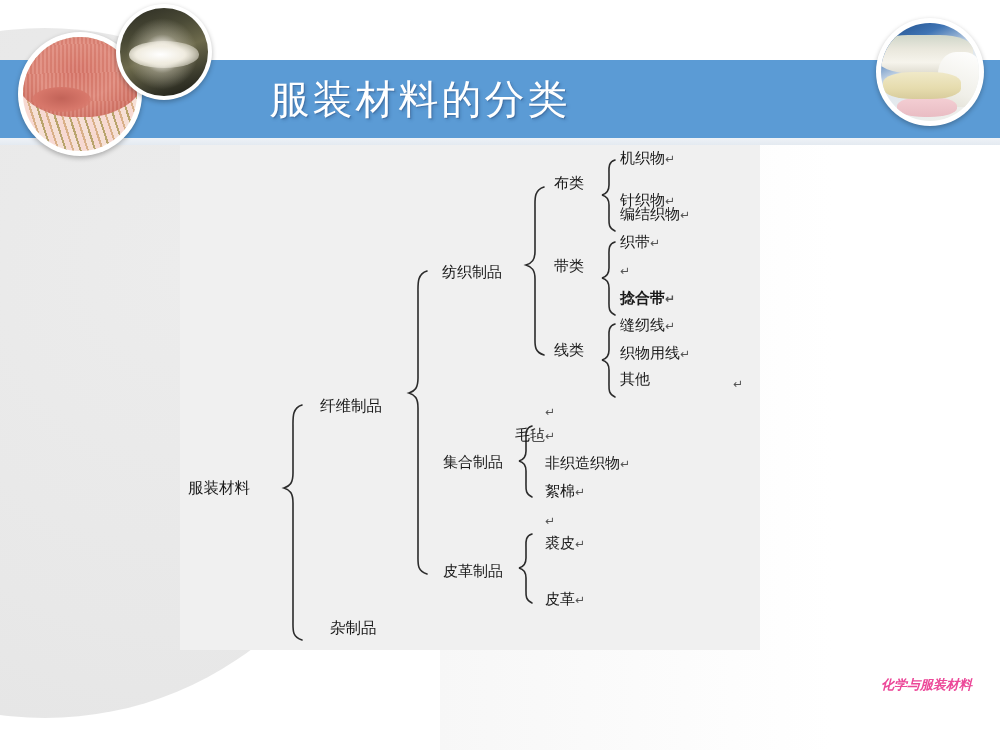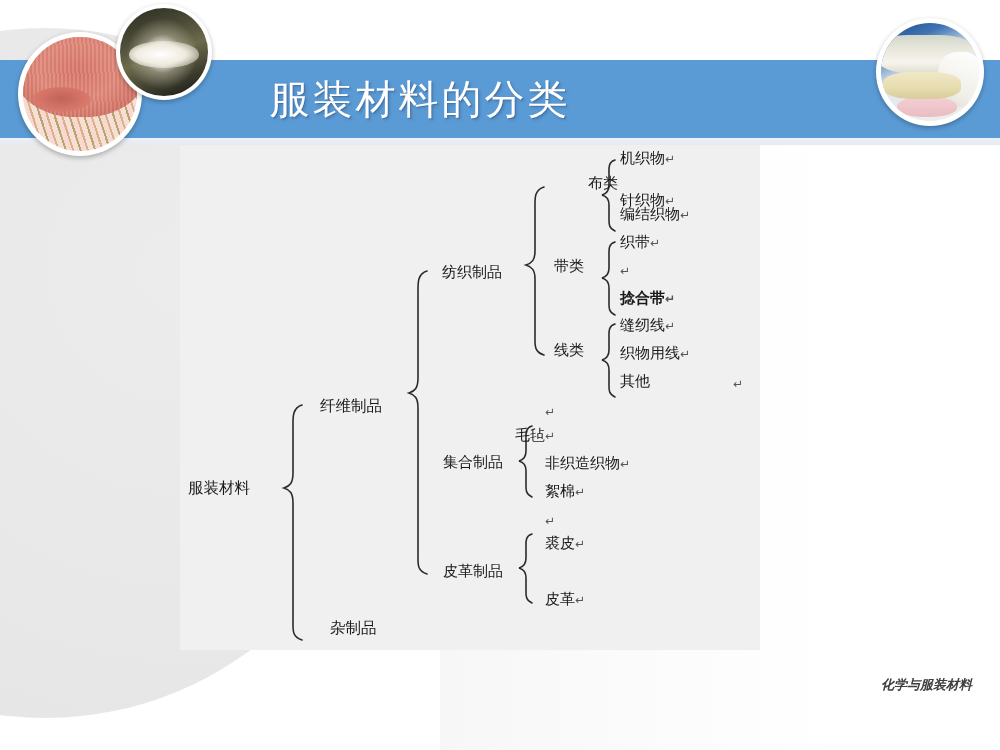--- a/index.html
+++ b/index.html
@@ -235,21 +235,21 @@
 
   
   .footer {
     position: absolute;
     right: 28px;
     top: 676px;
     font-family: "DejaVu Sans", "Liberation Sans", sans-serif;
     font-size: 13px;
     font-weight: bold;
     font-style: italic;
-    color: #404040;
+    color: #ec4899;
     z-index: 5;
     white-space: nowrap;
   }
 </style>
 </head>
 <body>
 
 <div id="slide">
 
   <div class="bg-circle"></div>
@@ -345,21 +345,21 @@
 
   <div class="node lvl1" style="left:188px; top:478px;">服装材料</div>
 
   <div class="node lvl1" style="left:320px; top:396px;">纤维制品</div>
   <div class="node lvl1" style="left:330px; top:618px;">杂制品</div>
 
   <div class="node" style="left:442px; top:262px;">纺织制品</div>
   <div class="node" style="left:443px; top:452px;">集合制品</div>
   <div class="node" style="left:443px; top:561px;">皮革制品</div>
 
-  <div class="node" style="left:554px; top:173px;margin-left:34px;">布类</div>
+  <div class="node" style="left:554px; top:173px;">布类</div>
   <div class="node" style="left:554px; top:256px;">带类</div>
   <div class="node" style="left:554px; top:340px;">线类</div>
 
   <div class="node" style="left:620px; top:148px;">
     <span>机织物</span><span class="pilcrow">↵</span>
   </div>
   <div class="node" style="left:620px; top:159px;margin-top:31px;">
     <span>针织物</span><span class="pilcrow">↵</span>
   </div>
   <div class="node" style="left:620px; top:204px;">
@@ -375,21 +375,21 @@
   <div class="node" style="left:620px; top:288px;font-weight:bold;">
     <span>捻合带</span><span class="pilcrow">↵</span>
   </div>
 
   <div class="node" style="left:620px; top:315px;">
     <span>缝纫线</span><span class="pilcrow">↵</span>
   </div>
   <div class="node" style="left:620px; top:343px;">
     <span>织物用线</span><span class="pilcrow">↵</span>
   </div>
-  <div class="node" style="left:620px; top:371px;">
+  <div class="node" style="left:620px; top:371px;font-family:Liberation Mono, monospace;">
     <span>其他</span>
   </div>
   <div class="standalone-cr" style="left:733px; top:378px;">↵</div>
 
   <div class="standalone-cr" style="left:545px; top:406px;">↵</div>
 
   <div class="node" style="left:515px; top:425px;">
     <span>毛毡</span><span class="pilcrow">↵</span>
   </div>
   <div class="node" style="left:545px; top:453px;text-align:right;">

